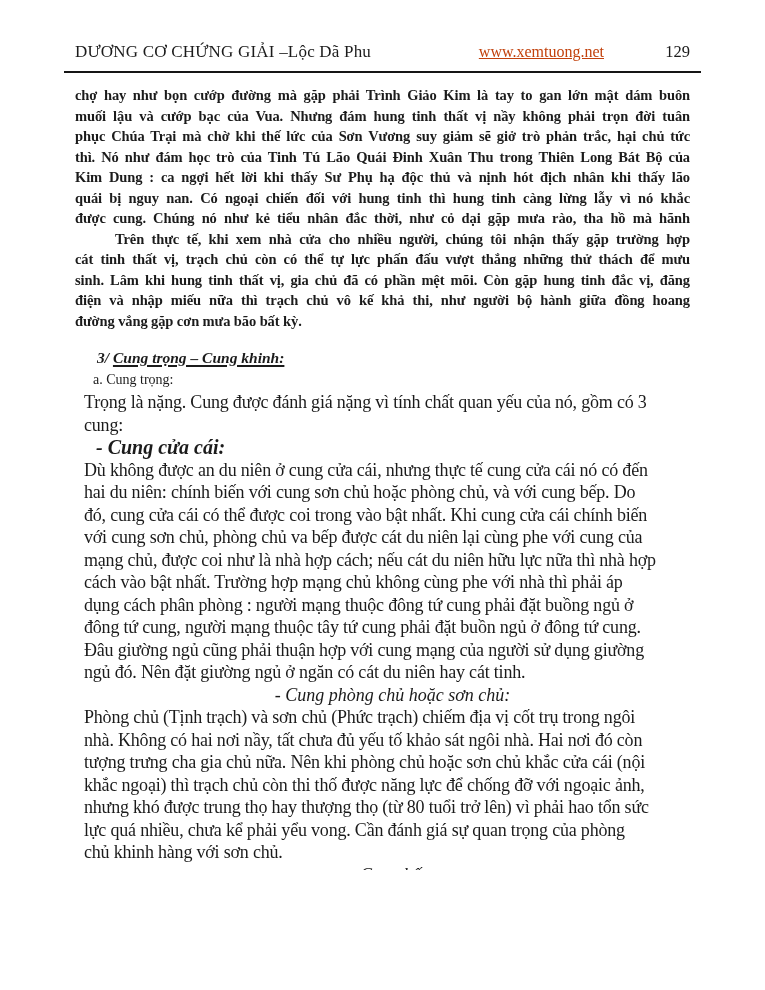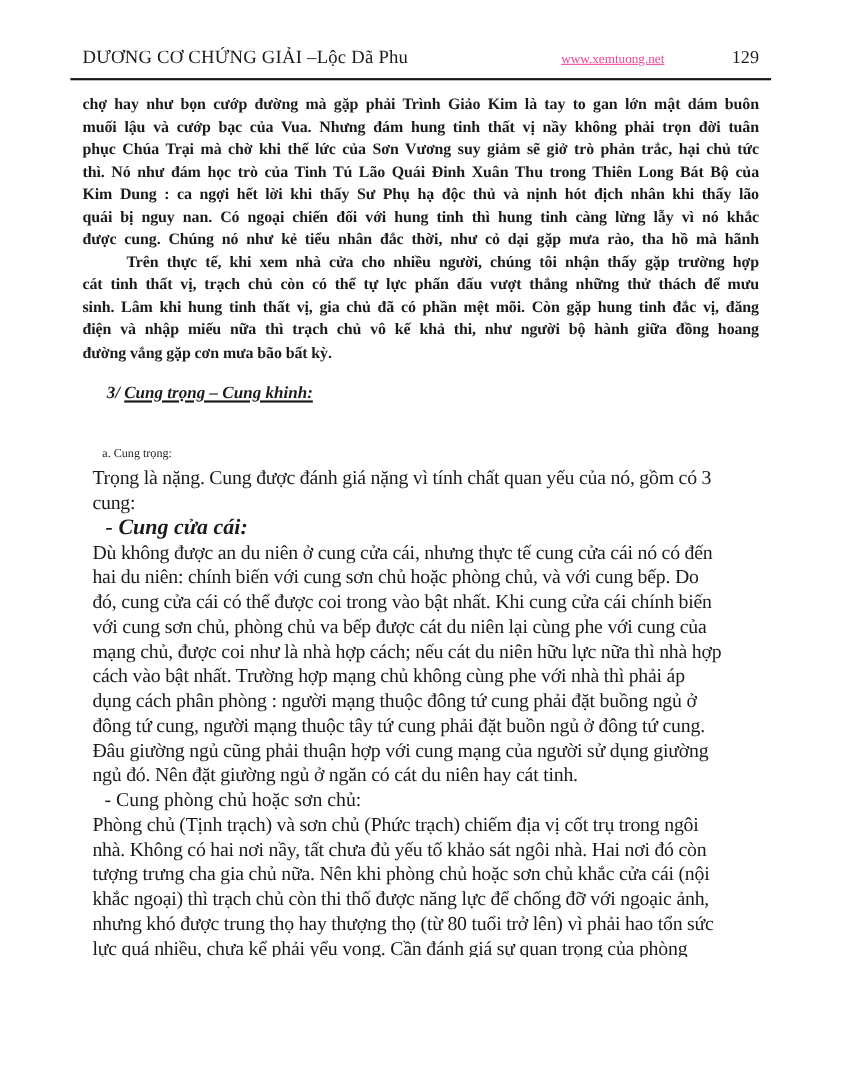--- a/index.html
+++ b/index.html
@@ -16,22 +16,22 @@
     display:flex;align-items:baseline;
     padding:42px 75px 0 75px;
   }
   .header .title{
     flex:1;
     font-size:17px;
     letter-spacing:0.2px;
     white-space:nowrap;
   }
   .header .site-link{
-    font-size:12px;
-    color:#ec4899;
+    font-size:16px;
+    color:#c2410c;
     text-decoration:underline;
     cursor:pointer;
     margin-right:52px;
   }
   .header .pagenum{
     font-size:16.5px;
     width:34px;text-align:right;
   }
   .rule{
     margin:9px 64px 0 64px;
@@ -70,25 +70,24 @@
     white-space:nowrap;
     margin-top:16px;
   }
   .heading .underlined{
     text-decoration:underline;
     text-decoration-thickness:1.5px;
     text-underline-offset:2px;
   }
   .label-line{
     margin-left:18px;
-    font-size:11px;
+    font-size:14px;
     line-height:22px;
     height:22px;
     white-space:nowrap;
-    margin-top:32px;
   }
   .large-line{
     margin-left:9px;
     font-size:18px;
     line-height:22.5px;
     height:22.5px;
     letter-spacing:-0.2px;
     white-space:nowrap;
   }
   .bullet-bold{
@@ -96,23 +95,25 @@
     font-size:20px;
     font-weight:bold;
     font-style:italic;
     line-height:22.5px;
     height:22.5px;
     white-space:nowrap;
   }
   .bullet-italic{
     margin-left:20px;
     font-size:18px;
+    font-style:italic;
     line-height:22.5px;
     height:22.5px;
     white-space:nowrap;
+    text-align:center;
   }
 </style>
 </head>
 <body>
 
 <div class="page">
   <div class="header">
     <span class="title">DƯƠNG CƠ CHỨNG GIẢI –Lộc Dã Phu</span>
     <span class="site-link">www.xemtuong.net</span>
     <span class="pagenum">129</span>

